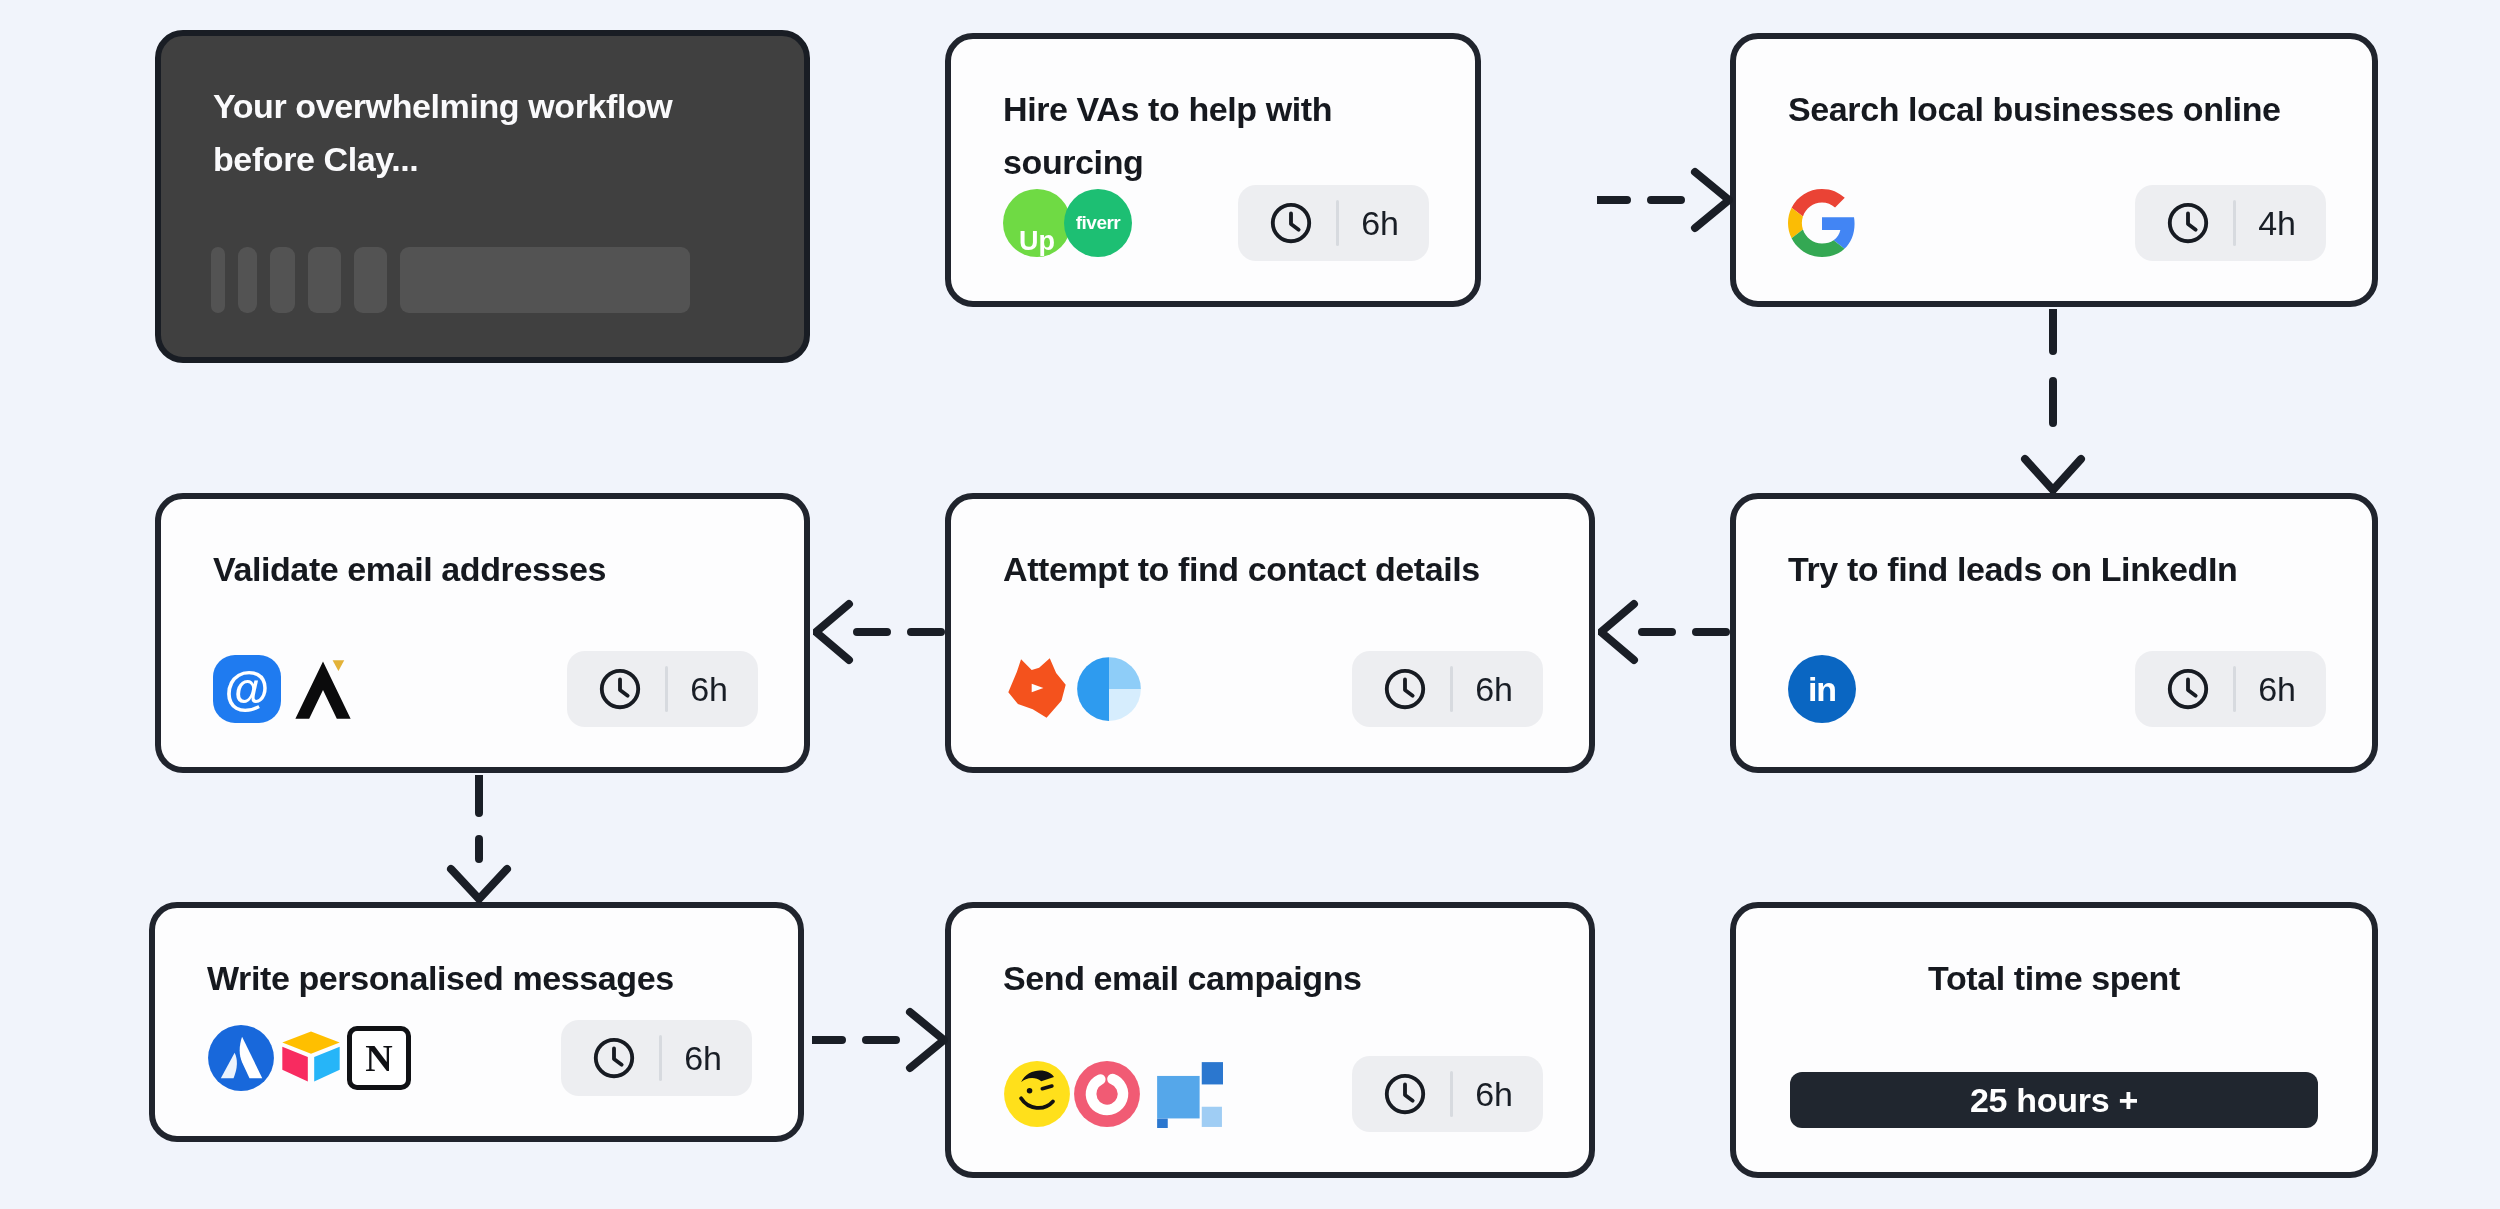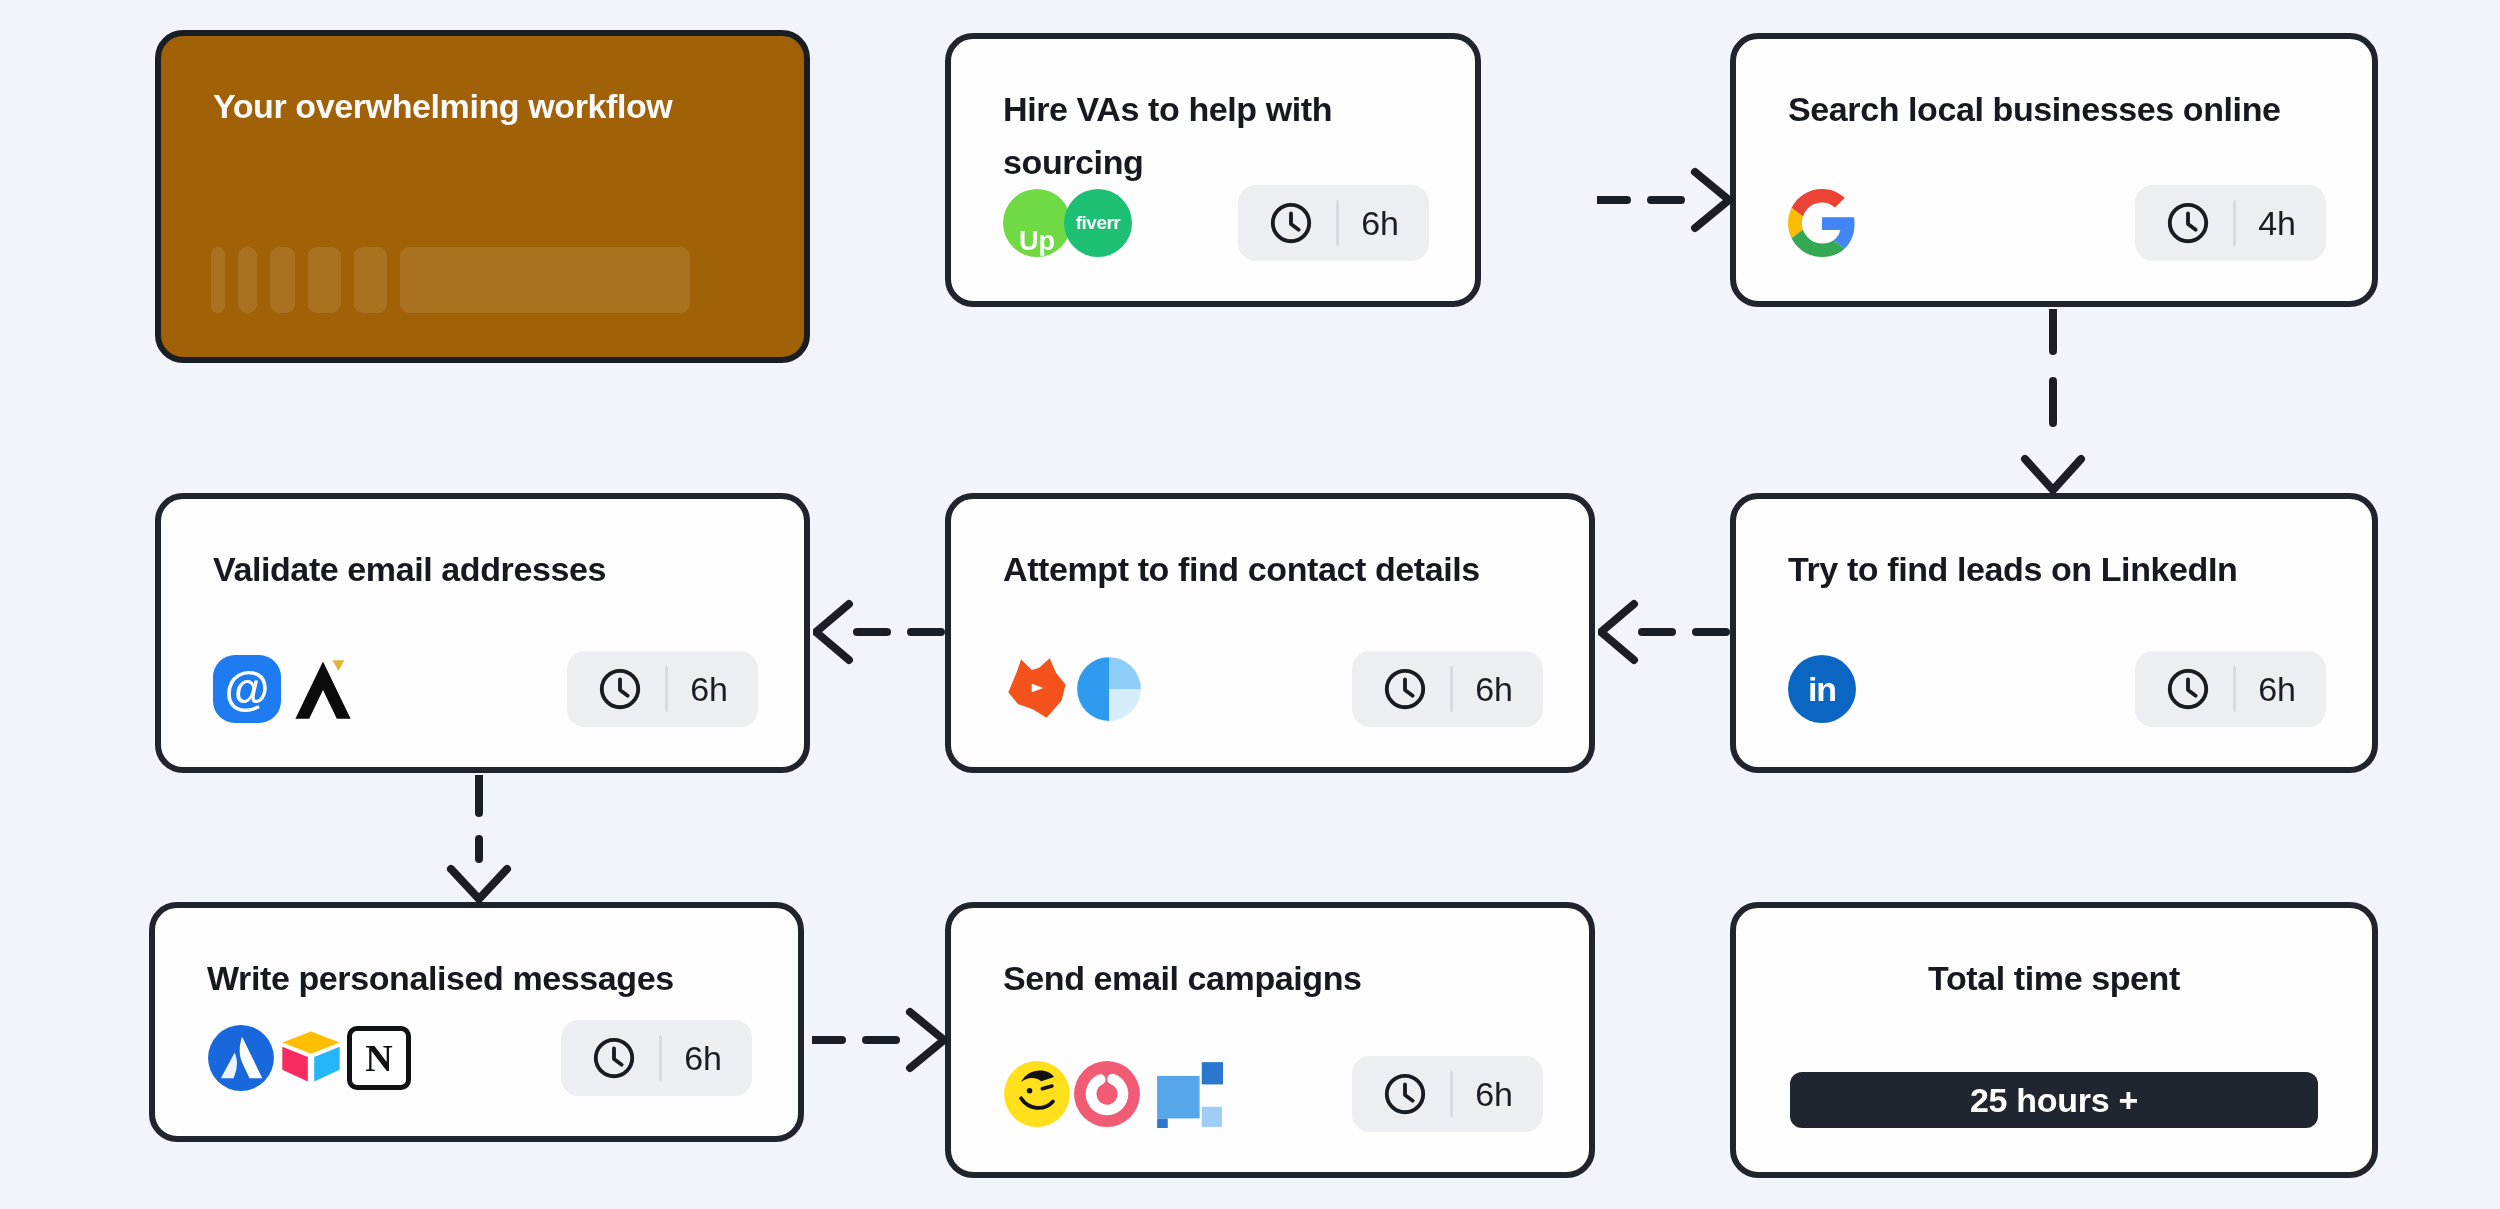--- a/index.html
+++ b/index.html
@@ -4,21 +4,21 @@
 <style>
   * { margin:0; padding:0; box-sizing:border-box; }
   html,body { width:2500px; height:1209px; }
   body { font-family:"Liberation Sans", sans-serif; background:#F1F4FB; overflow:hidden; }
   .canvas { position:relative; width:2500px; height:1209px; background:#F1F4FB; }
 
   .card {
     position:absolute; background:#FDFDFE; border:6px solid #20242D;
     border-radius:28px;
   }
-  .card--dark { background:#a16207; border-color:#191D24; }
+  .card--dark { background:#404040; border-color:#191D24; }
 
   .card-title {
     position:absolute; left:52px; top:44px; right:40px;
     font-size:34px; font-weight:700; color:#16191F; letter-spacing:-0.4px;
     line-height:1.55;
   }
   .card-title--light { color:#FAFAFC; font-weight:600; }
   .card-title--center { left:0; right:0; text-align:center; }
 
   .card-footer {
@@ -71,20 +71,21 @@
   .arrow path, .arrow line { stroke:#1A1E26; stroke-width:8; fill:none; }
 </style>
 </head>
 <body>
 
 <div class="canvas">
 
   <div class="card card--dark" style="left:155px; top:30px; width:655px; height:333px;">
     <div class="card-title card-title--light">
       <div>Your overwhelming workflow</div>
+      <div>before Clay...</div>
     </div>
     <div class="skeleton">
       <span class="sk1"></span>
       <span class="sk2"></span>
       <span class="sk3"></span>
       <span class="sk4"></span>
       <span class="sk5"></span>
       <span class="sk6"></span>
     </div>
   </div>

